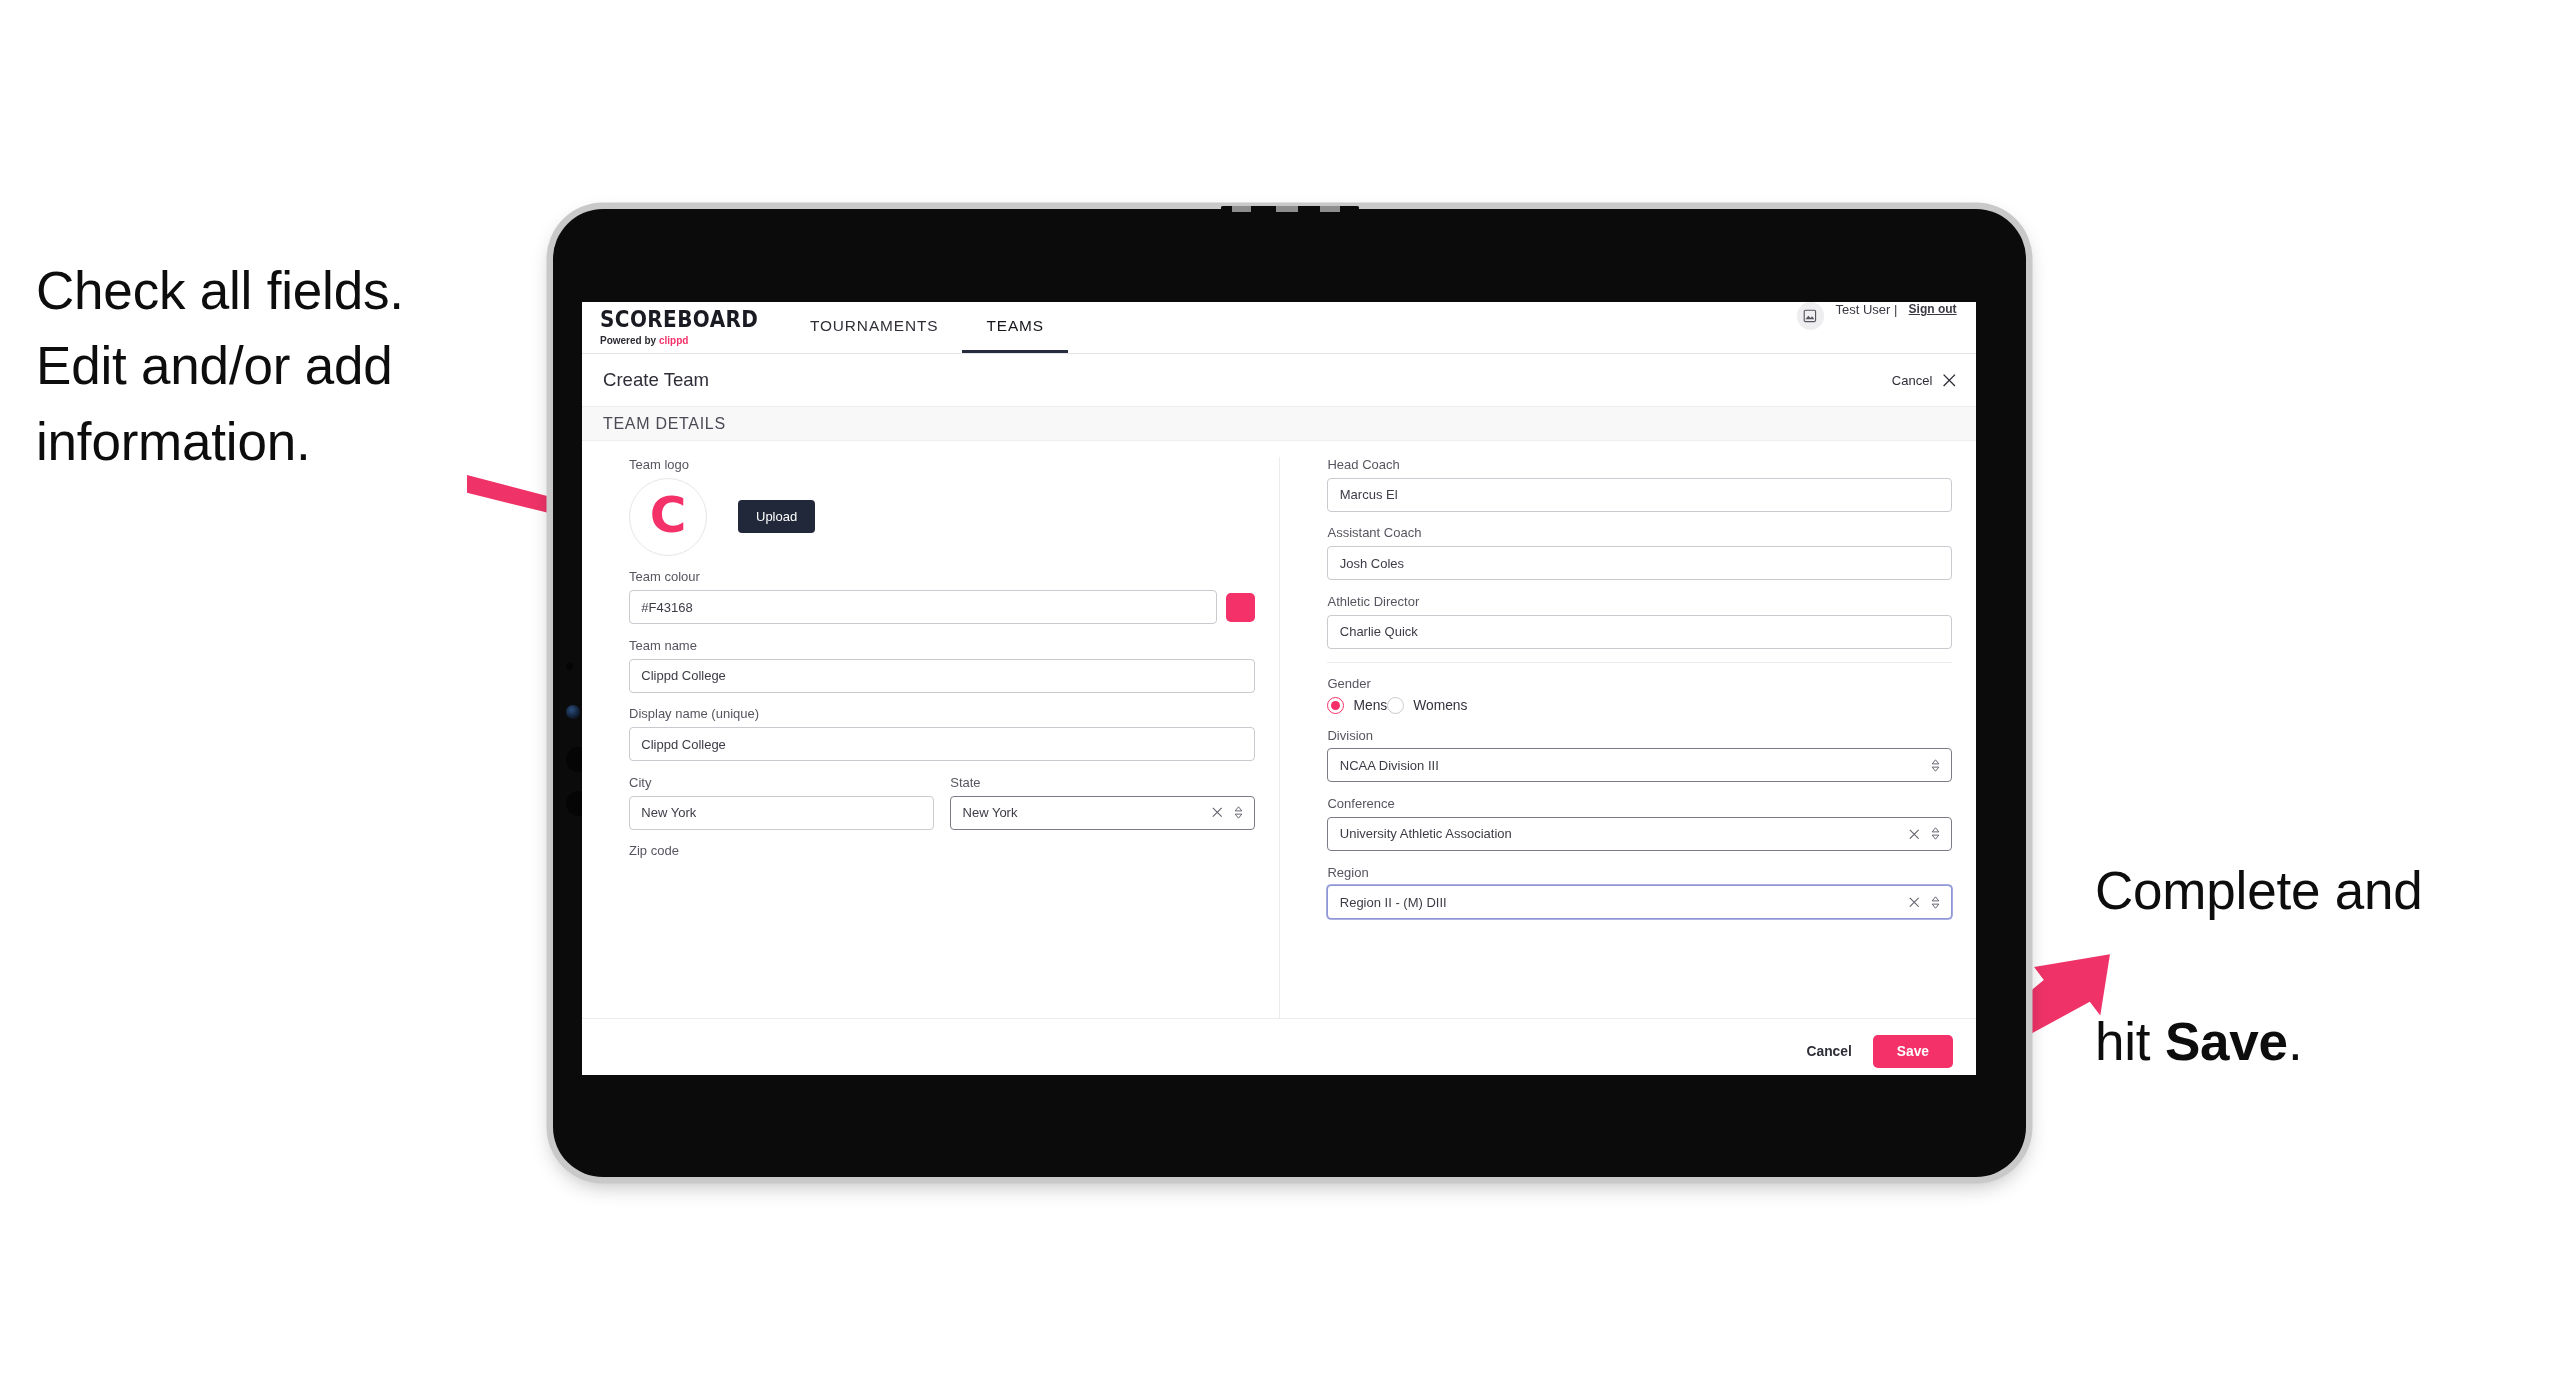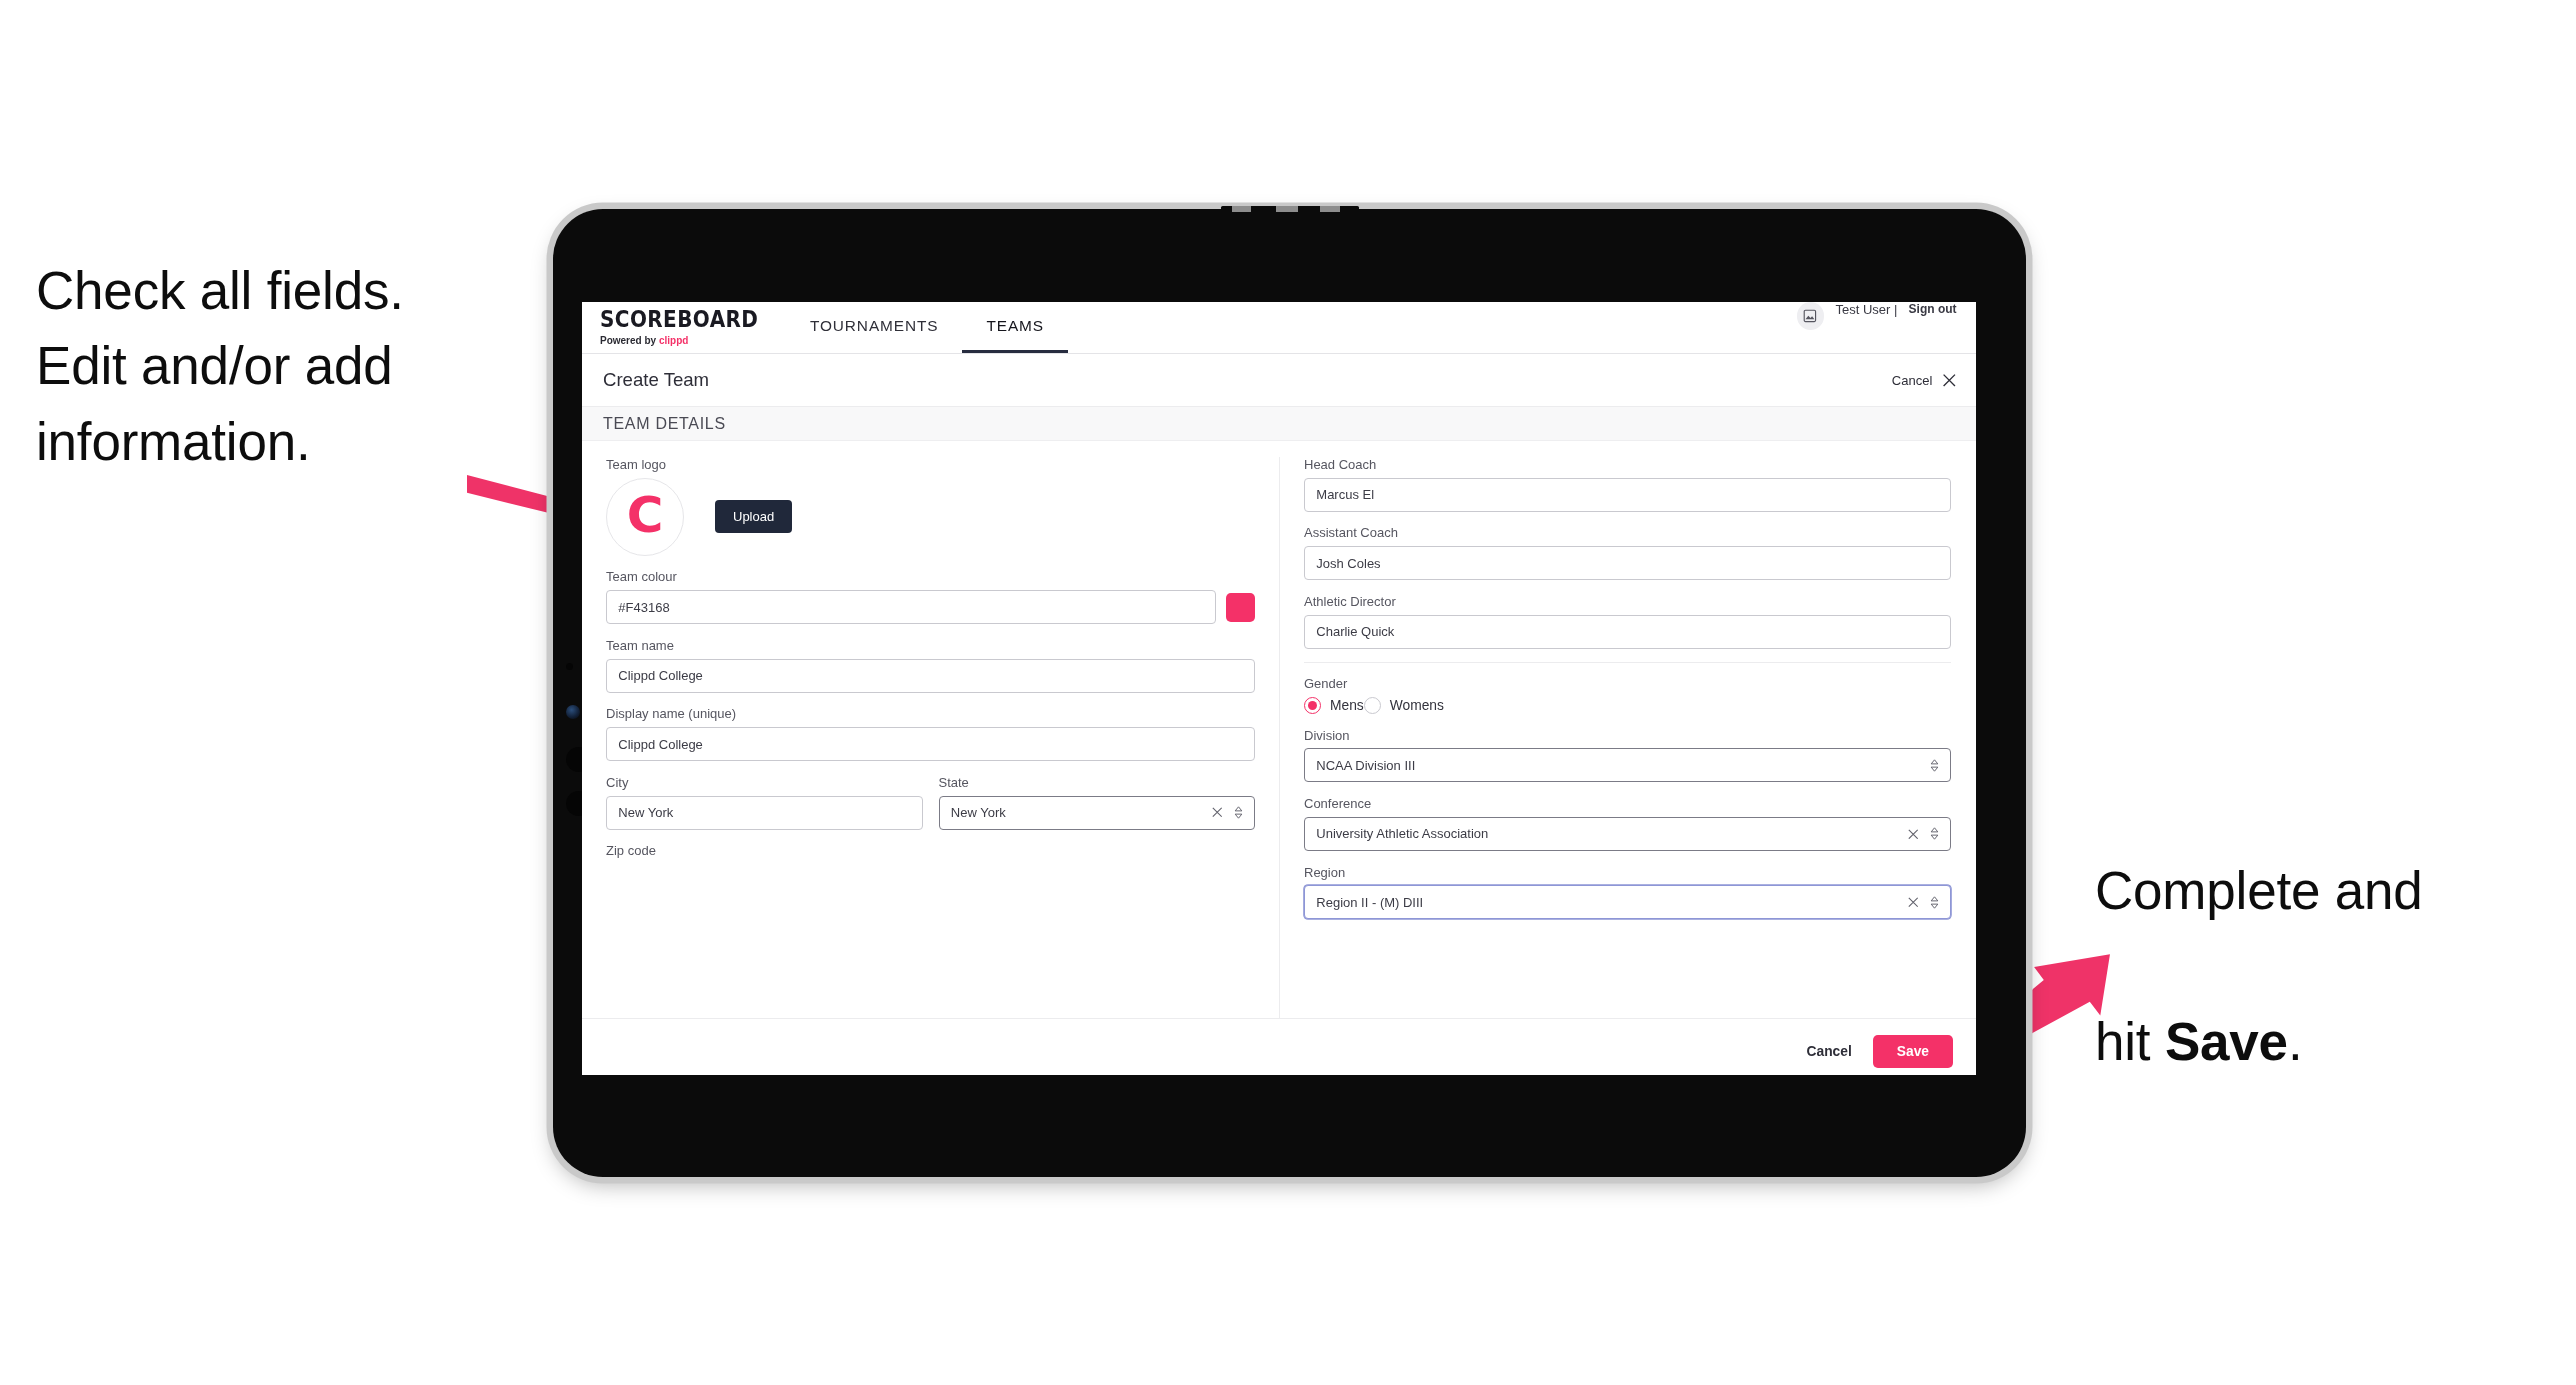--- a/index.html
+++ b/index.html
@@ -83,42 +83,42 @@
   }
   .navtab.active { border-bottom-color:#272c3f; color:#15151c; }
 
   .topnav-right { margin-left:auto; display:flex; align-items:flex-start; gap:11.3px; padding-right: 19.4px; }
   .avatar {
     width: 27.6px; height:27.6px; border-radius:50%; background:#eeeef1;
     display:flex; align-items:center; justify-content:center;
   }
   .avatar svg { display:block; }
   .user-name { font-size:13px; color:#3a3a44; }
-  .signout { font-size:12px; color:#3a3a44; font-weight:600; cursor:pointer; }
+  .signout { font-size:12px; color:#3a3a44; font-weight:600; cursor:pointer;text-decoration:underline; }
 
   
   .panel { background:#fff; }
   .panel-head {
     display:flex; align-items:center; height: 53px;
     padding: 0 19.4px 0 21px;
     border-bottom: 0.8px solid #ececee;
   }
   .panel-title { font-size: 18.6px; color:#2e2e38; }
   .panel-cancel { margin-left:auto; display:flex; align-items:center; gap:9.7px; cursor:pointer; }
   .panel-cancel .lbl { font-size:13px; color:#2e2e38; }
 
   .section-bar {
     background:#f8f8f9; height:34px; display:flex; align-items:center;
     padding-left:21px; border-bottom:0.8px solid #eeeef0;
     font-size: 16px; letter-spacing: 0.7px; color:#4a4a54;
   }
 
   
   .form { display:flex; padding: 16px 0 0 0; height: 577px; }
-  .col { padding: 0 24px; }
+  .col { padding: 0 24px; margin-left: 23px; }
   .col-left  { width: 698px; border-right: 0.8px solid #ececee; }
   .col-right { width: 695px; }
 
   .field { margin-bottom: 13.8px; }
   .flabel { font-size: 13px; color:#565660; margin-bottom: 5.7px; }
 
   .inp {
     width: 100%; height: 34px; border:0.8px solid #c9c9cf; border-radius:4px;
     background:#fff; display:flex; align-items:center; padding: 0 11.3px;
     font-size: 13px; color:#3c3c46;

